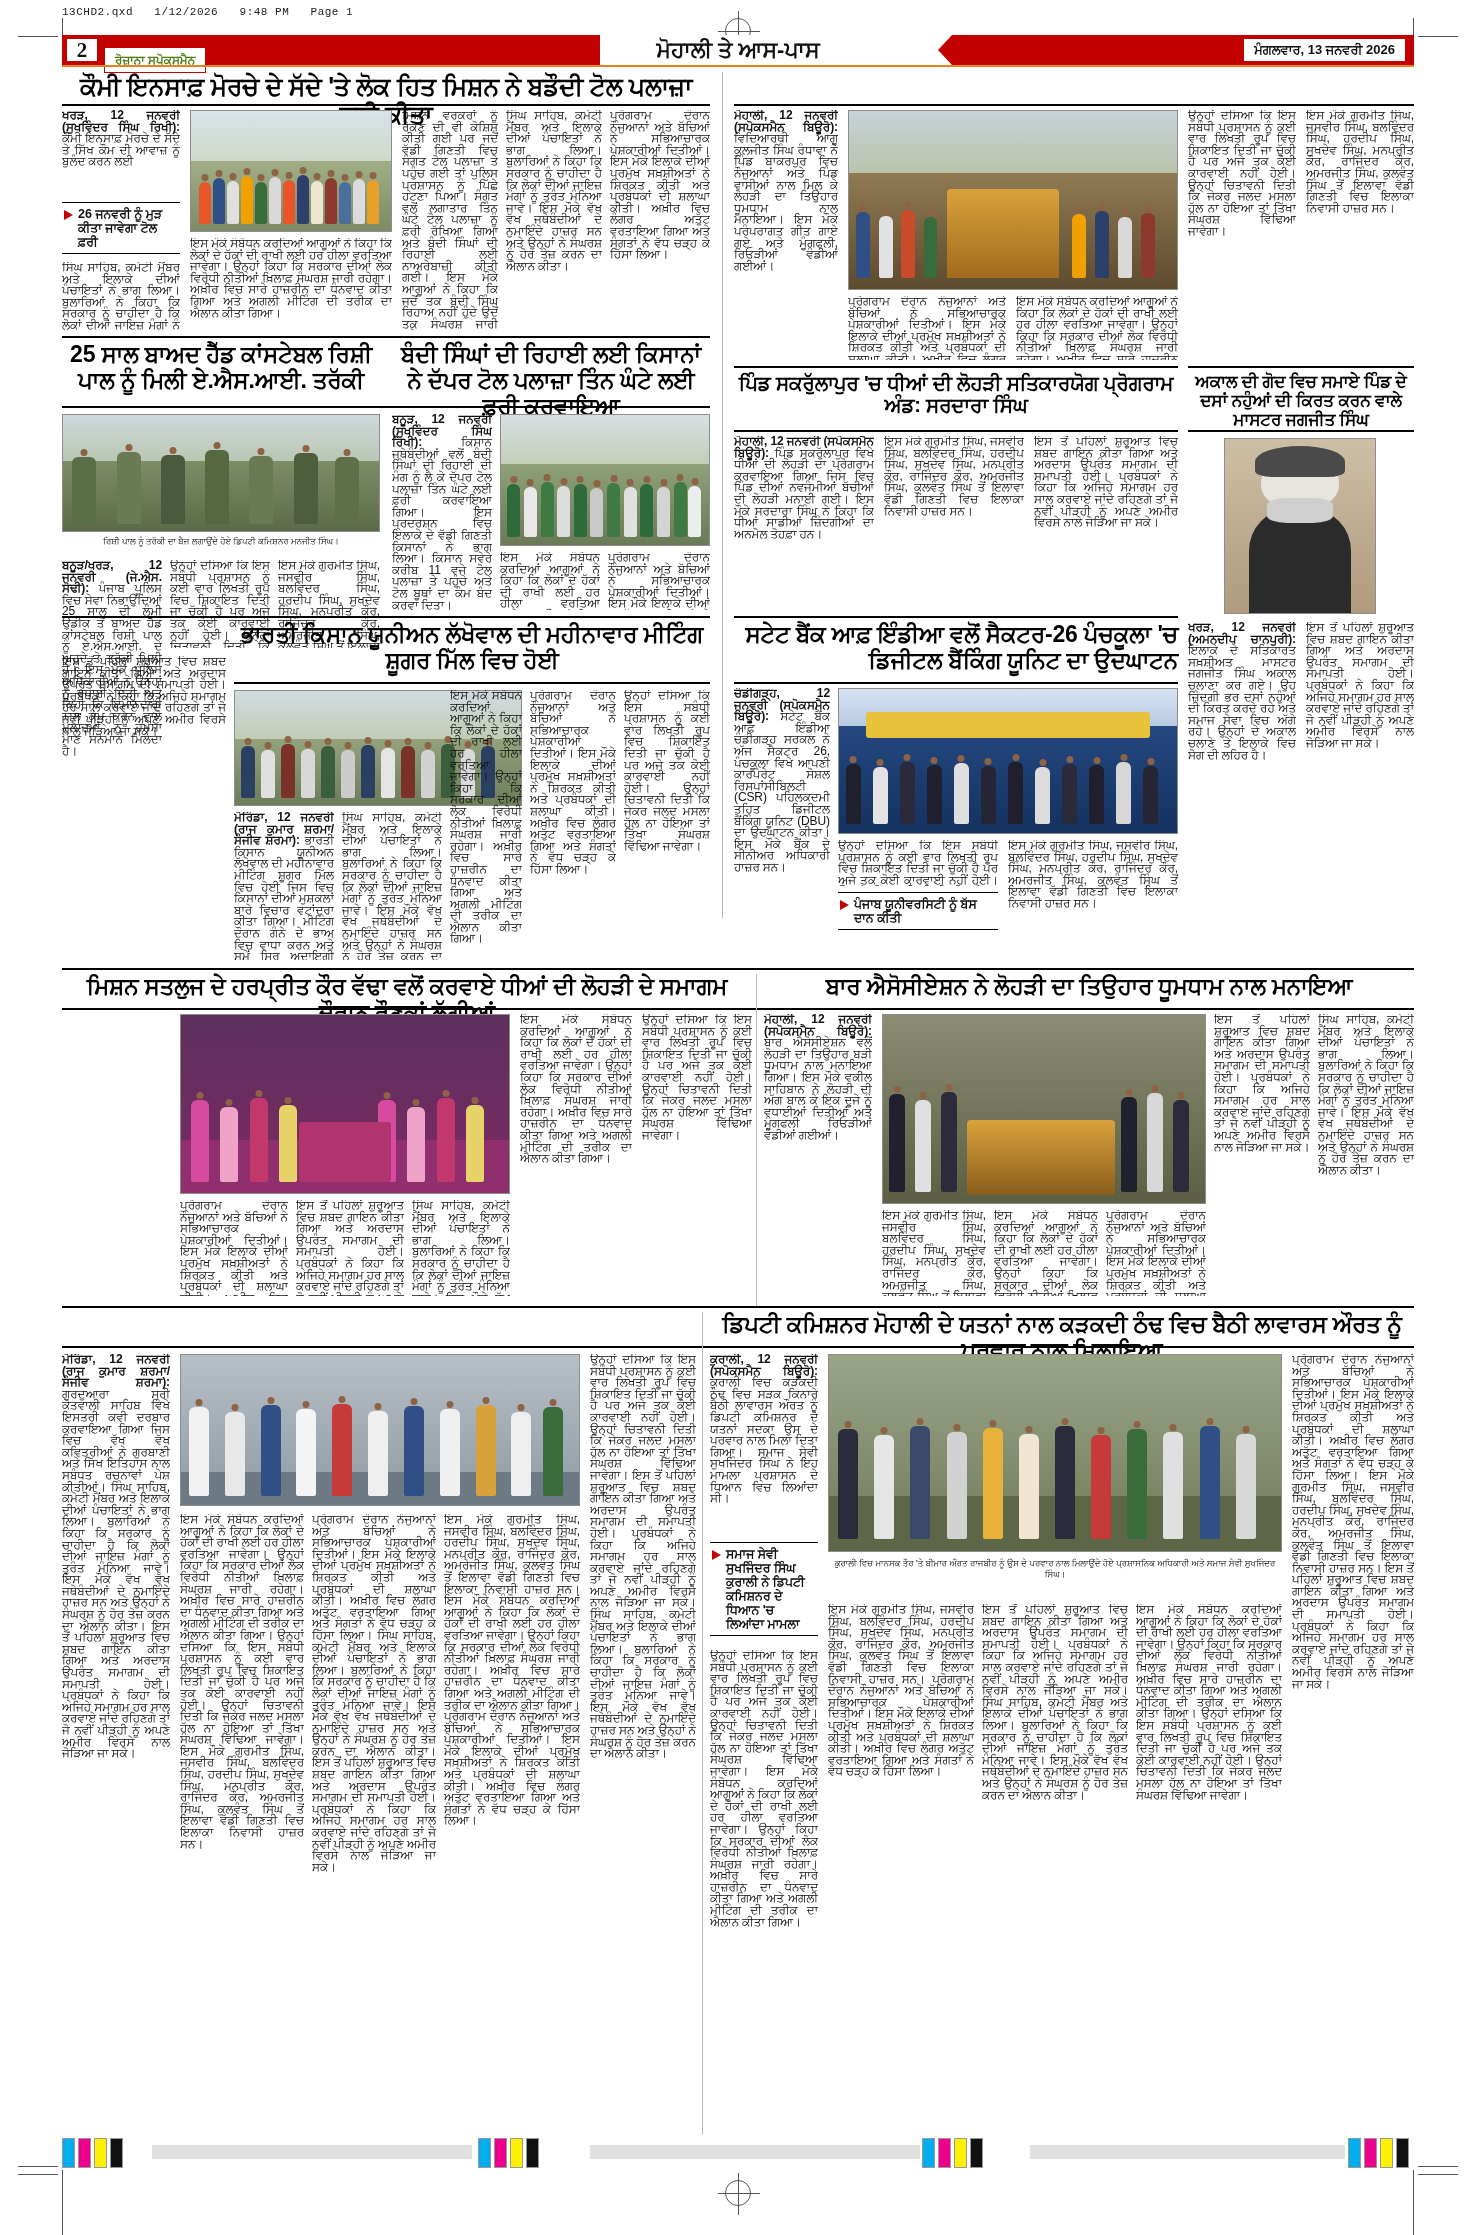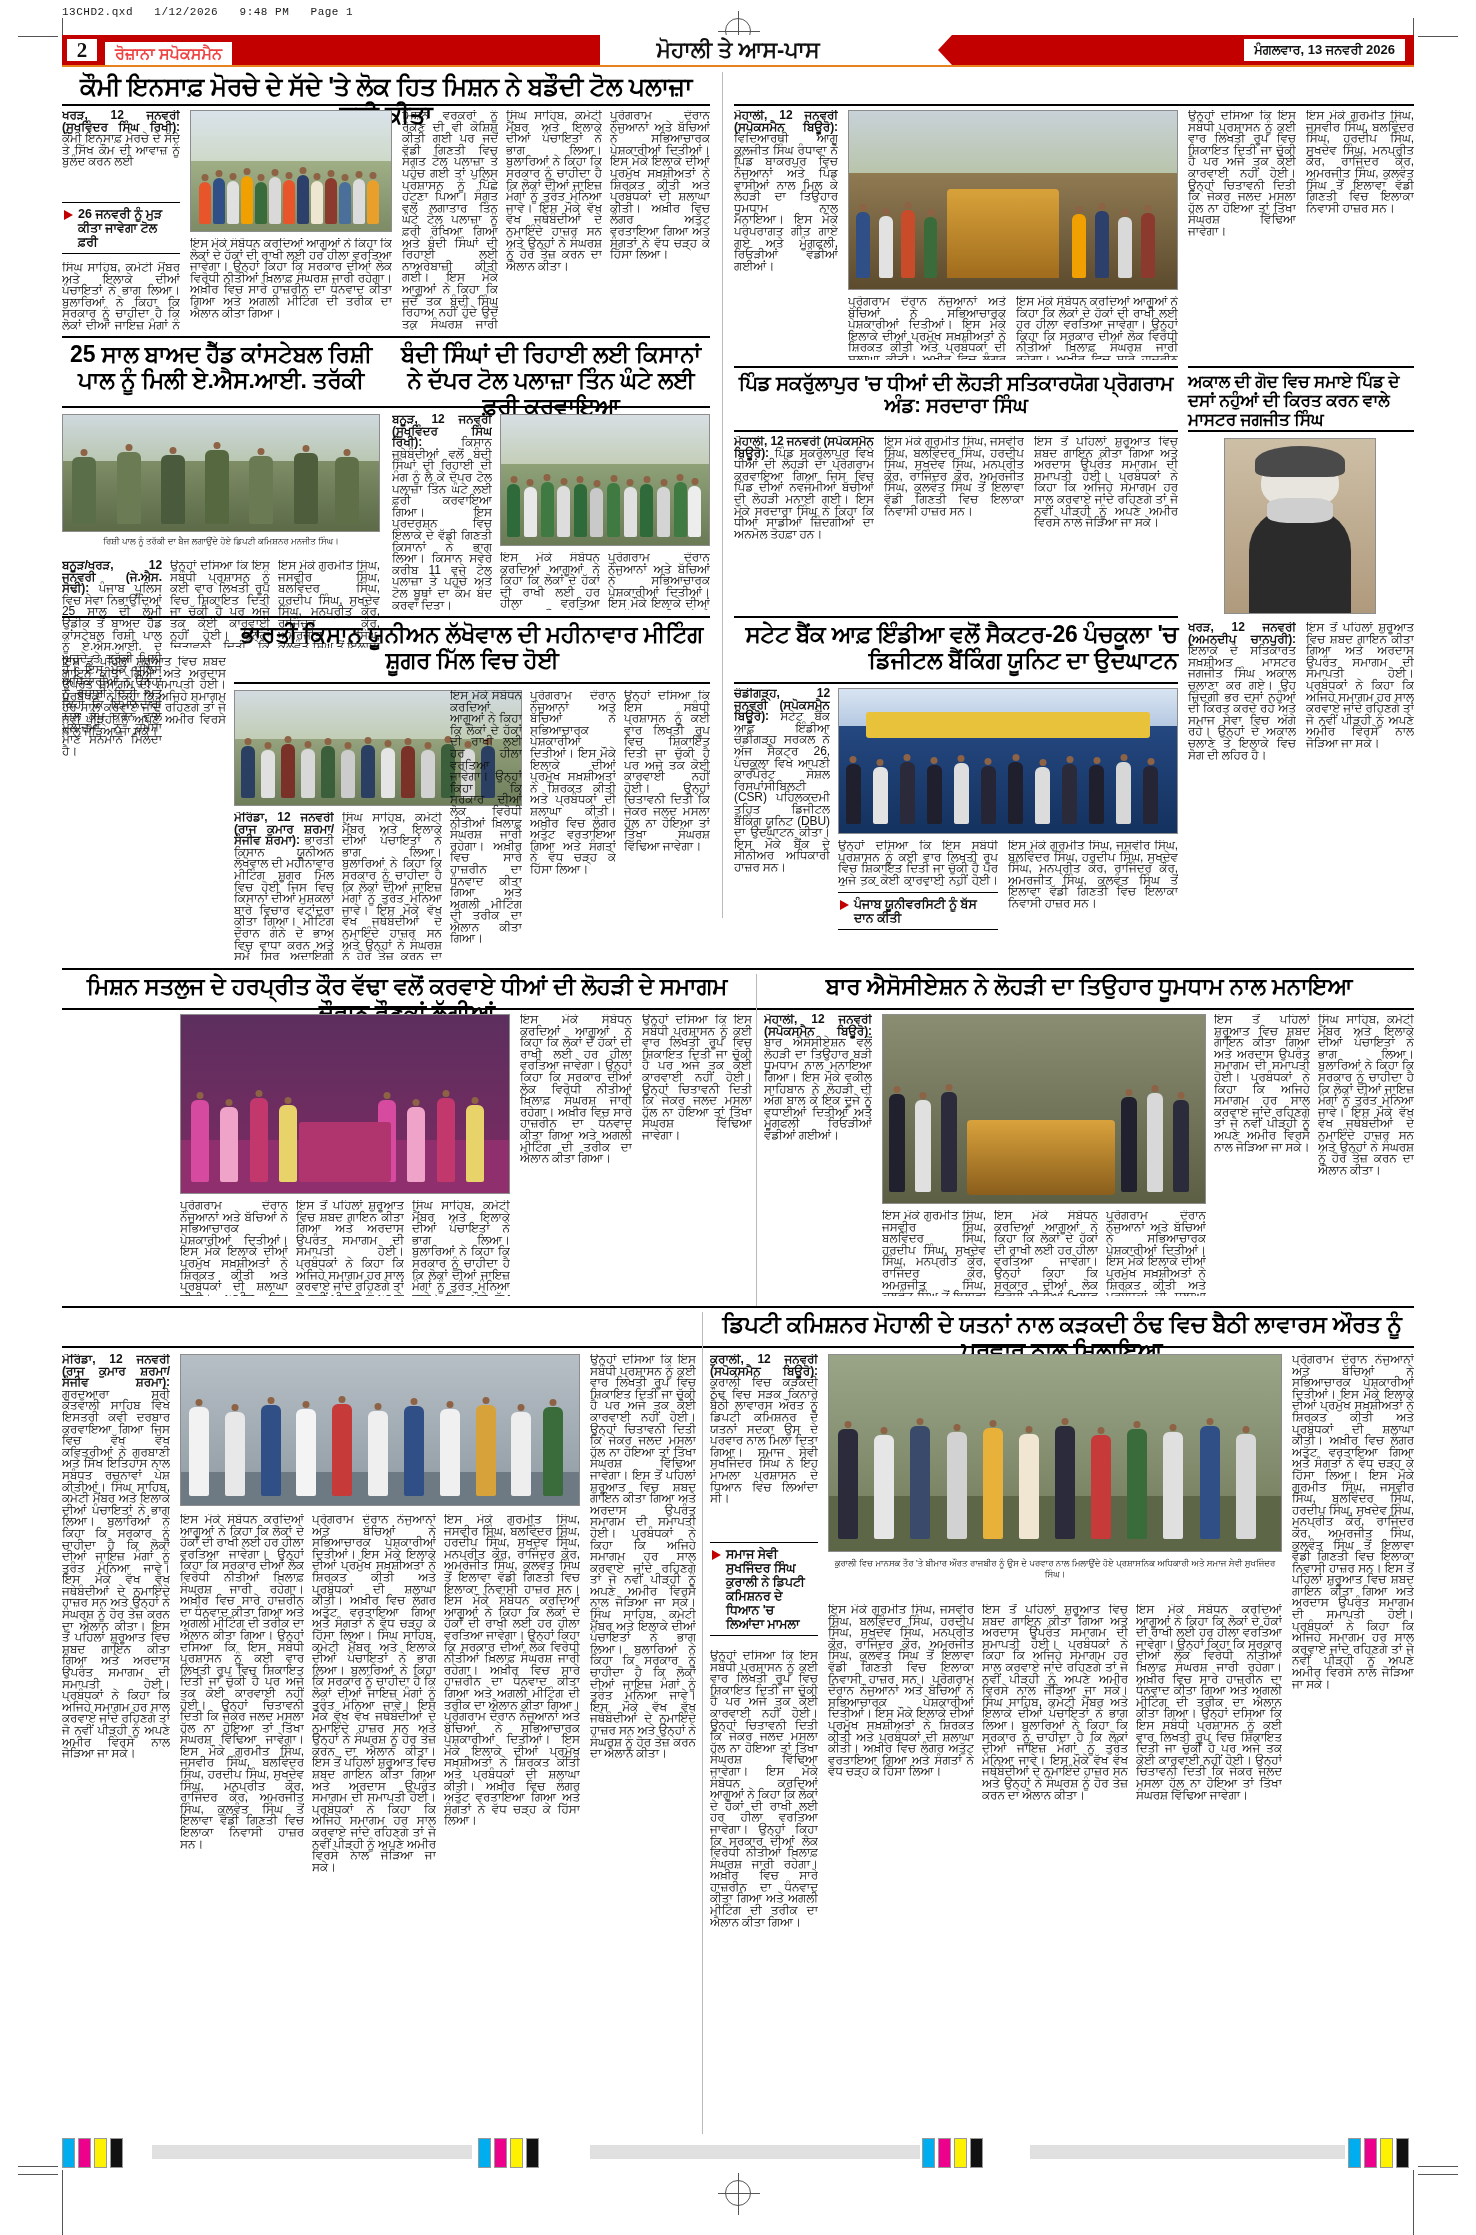--- a/index.html
+++ b/index.html
@@ -56,24 +56,24 @@
     border-right:14px solid #c30000;
   }
   .pagenum {
     position:absolute; left:3px; top:2px; width:34px; height:26px;
     background:#fff; border:2px solid #c30000;
     color:#111; font-weight:bold; font-size:21px;
     display:flex; align-items:center; justify-content:center;
     font-family:"Liberation Serif", serif;
   }
   .paper-name {
-    position:absolute; left:42px; top:6px; height:26px; padding:0 10px;
+    position:absolute; left:42px; top:12px; height:26px; padding:0 10px;
     background:#fff; border:1px solid #c30000;
     display:flex; align-items:center; justify-content:center;
-    color:#ef4444; font-size:16px; font-weight:bold; white-space:nowrap;
+    color:#4d7c0f; font-size:12px; font-weight:bold; white-space:nowrap;
   }
   .section-title {
     position:absolute; left:538px; top:0; width:276px; height:30px;
     display:flex; align-items:center; justify-content:center;
     color:#111; font-size:22px; font-weight:bold; white-space:nowrap;
     background:#fff;
   }
   .mh-date {
     position:absolute; right:8px; top:3px; height:24px; padding:0 10px;
     background:#fff; border:1px solid #c30000;
@@ -320,21 +320,21 @@
       <span>ਪਿੰਡ ਸਕਰੁੱਲਾਪੁਰ ਵਿਖੇ ਧੀਆਂ ਦੀ ਲੋਹੜੀ ਦਾ ਪ੍ਰੋਗਰਾਮ ਕਰਵਾਇਆ ਗਿਆ ਜਿਸ ਵਿਚ ਪਿੰਡ ਦੀਆਂ ਨਵਜੰਮੀਆਂ ਬੱਚੀਆਂ ਦੀ ਲੋਹੜੀ ਮਨਾਈ ਗਈ। ਇਸ ਮੌਕੇ ਸਰਦਾਰਾ ਸਿੰਘ ਨੇ ਕਿਹਾ ਕਿ ਧੀਆਂ ਸਾਡੀਆਂ ਜ਼ਿੰਦਗੀਆਂ ਦਾ ਅਨਮੋਲ ਤੋਹਫ਼ਾ ਹਨ।</span>
     </div>
     <div class="col body" style="left:822px; top:366px; width:140px; height:170px;">
       <span>ਇਸ ਮੌਕੇ ਗੁਰਮੀਤ ਸਿੰਘ, ਜਸਵੀਰ ਸਿੰਘ, ਬਲਵਿੰਦਰ ਸਿੰਘ, ਹਰਦੀਪ ਸਿੰਘ, ਸੁਖਦੇਵ ਸਿੰਘ, ਮਨਪ੍ਰੀਤ ਕੌਰ, ਰਾਜਿੰਦਰ ਕੌਰ, ਅਮਰਜੀਤ ਸਿੰਘ, ਕੁਲਵੰਤ ਸਿੰਘ ਤੋਂ ਇਲਾਵਾ ਵੱਡੀ ਗਿਣਤੀ ਵਿਚ ਇਲਾਕਾ ਨਿਵਾਸੀ ਹਾਜ਼ਰ ਸਨ।</span>
     </div>
     <div class="col body" style="left:972px; top:366px; width:144px; height:170px;">
       <span>ਇਸ ਤੋਂ ਪਹਿਲਾਂ ਸ਼ੁਰੂਆਤ ਵਿਚ ਸ਼ਬਦ ਗਾਇਨ ਕੀਤਾ ਗਿਆ ਅਤੇ ਅਰਦਾਸ ਉਪਰੰਤ ਸਮਾਗਮ ਦੀ ਸਮਾਪਤੀ ਹੋਈ। ਪ੍ਰਬੰਧਕਾਂ ਨੇ ਕਿਹਾ ਕਿ ਅਜਿਹੇ ਸਮਾਗਮ ਹਰ ਸਾਲ ਕਰਵਾਏ ਜਾਂਦੇ ਰਹਿਣਗੇ ਤਾਂ ਜੋ ਨਵੀਂ ਪੀੜ੍ਹੀ ਨੂੰ ਅਪਣੇ ਅਮੀਰ ਵਿਰਸੇ ਨਾਲ ਜੋੜਿਆ ਜਾ ਸਕੇ।</span>
     </div>
 
     <div class="rule" style="position:absolute;left:1126px;top:296px;width:226px;"></div>
-    <div class="col hl hl-sm" style="left:1126px; top:302px; width:226px; text-align:left;">ਅਕਾਲ ਦੀ ਗੋਦ ਵਿਚ ਸਮਾਏ ਪਿੰਡ ਦੇ ਦਸਾਂ ਨਹੁੰਆਂ ਦੀ ਕਿਰਤ ਕਰਨ ਵਾਲੇ ਮਾਸਟਰ ਜਗਜੀਤ ਸਿੰਘ</div>
+    <div class="col hl hl-sm" style="left:1126px; top:302px; width:226px; text-align:center;">ਅਕਾਲ ਦੀ ਗੋਦ ਵਿਚ ਸਮਾਏ ਪਿੰਡ ਦੇ ਦਸਾਂ ਨਹੁੰਆਂ ਦੀ ਕਿਰਤ ਕਰਨ ਵਾਲੇ ਮਾਸਟਰ ਜਗਜੀਤ ਸਿੰਘ</div>
     <div class="rule" style="position:absolute;left:1126px;top:360px;width:226px;"></div>
     <div class="photo" style="left:1162px; top:368px; width:152px; height:176px;">
       <div style="position:absolute;left:0;top:0;right:0;bottom:0;background:linear-gradient(#cdbfa6,#b09a7d)"></div>
       <div style="position:absolute;left:24%;top:10%;width:52%;height:30%;background:#e8e4de;border-radius:50% 50% 44% 44%;"></div>
       <div style="position:absolute;left:20%;top:4%;width:60%;height:18%;background:#4a4a4a;border-radius:50% 50% 20% 20%;"></div>
       <div style="position:absolute;left:16%;top:40%;width:68%;height:60%;background:#2b2b2b;border-radius:40% 40% 0 0;"></div>
       <div style="position:absolute;left:28%;top:34%;width:44%;height:14%;background:#cfcfcf;border-radius:30%;"></div>
     </div>
     <div class="col body" style="left:1126px; top:552px; width:108px; height:288px;">
       <span class="lead">ਖਰੜ, 12 ਜਨਵਰੀ (ਅਮਨਦੀਪ ਚਾਨਪੁਰੀ):</span>

